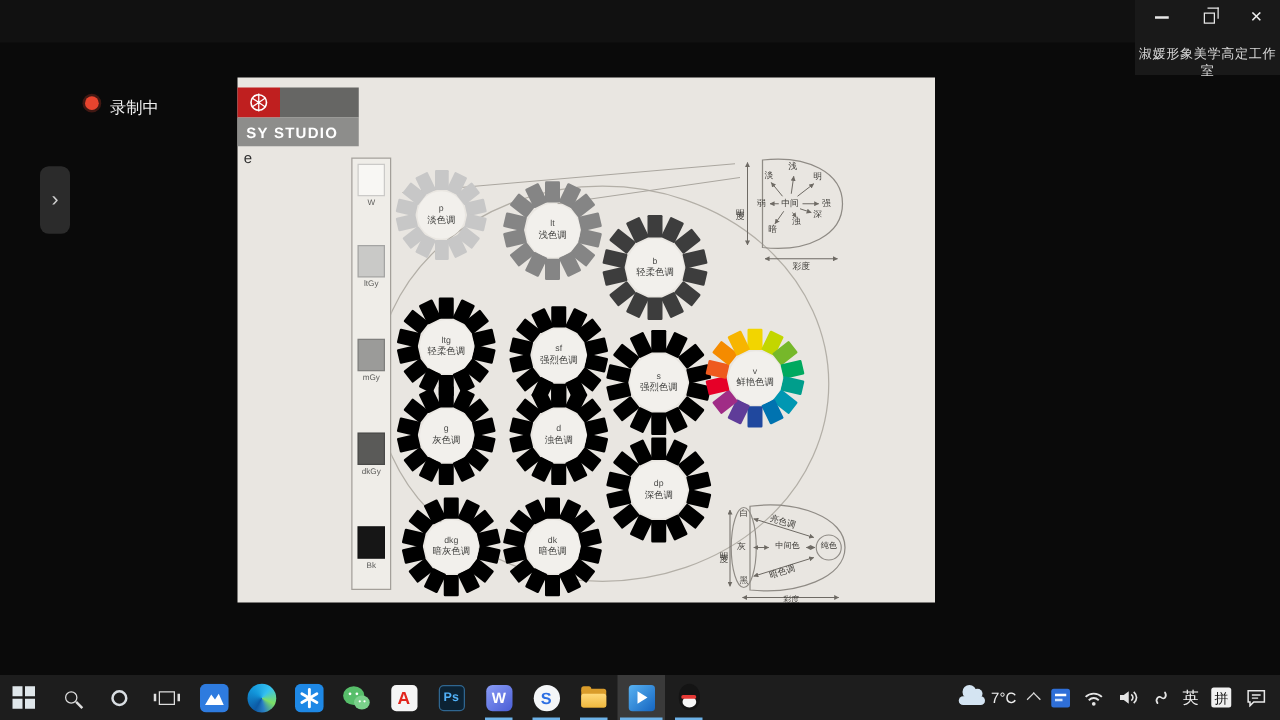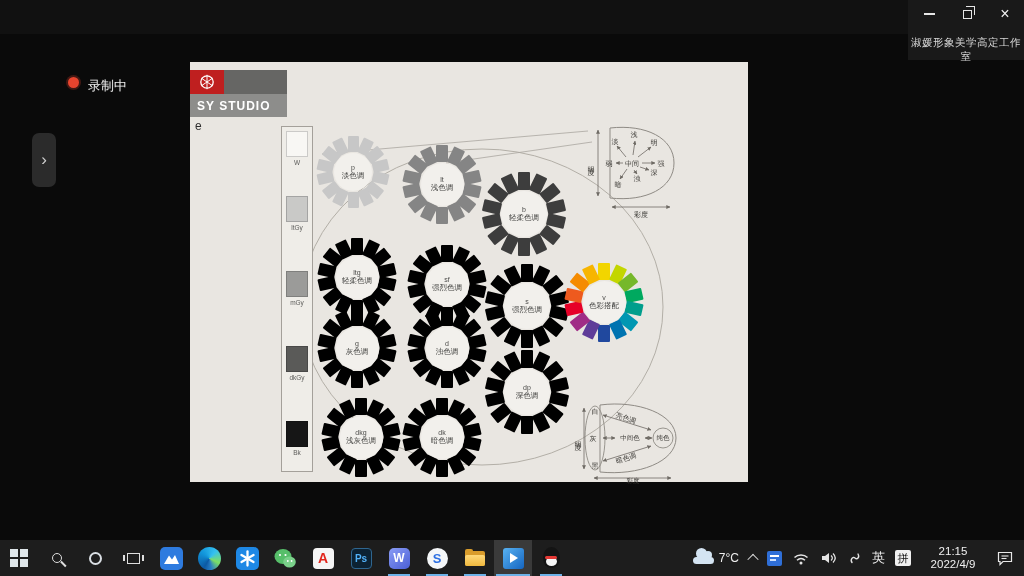--- a/index.html
+++ b/index.html
@@ -305,21 +305,21 @@
         <div class="swatch" style="left: 421.5px; top: 259.4px; width: 12px; height: 17px; background: rgb(0, 115, 176); transform: rotate(2.69279rad);"></div>
         <div class="swatch" style="left: 408px; top: 262.5px; width: 12px; height: 17px; background: rgb(32, 72, 158); transform: rotate(3.14159rad);"></div>
         <div class="swatch" style="left: 394.5px; top: 259.4px; width: 12px; height: 17px; background: rgb(95, 60, 153); transform: rotate(3.59039rad);"></div>
         <div class="swatch" style="left: 383.8px; top: 250.8px; width: 12px; height: 17px; background: rgb(160, 44, 134); transform: rotate(4.03919rad);"></div>
         <div class="swatch" style="left: 377.8px; top: 238.4px; width: 12px; height: 17px; background: rgb(230, 0, 40); transform: rotate(4.48799rad);"></div>
         <div class="swatch" style="left: 377.8px; top: 224.6px; width: 12px; height: 17px; background: rgb(238, 90, 30); transform: rotate(4.93679rad);"></div>
         <div class="swatch" style="left: 383.8px; top: 212.2px; width: 12px; height: 17px; background: rgb(245, 139, 0); transform: rotate(5.38559rad);"></div>
         <div class="swatch" style="left: 394.5px; top: 203.6px; width: 12px; height: 17px; background: rgb(247, 181, 0); transform: rotate(5.83439rad);"></div>
         <div class="wheel-center" style="left: 392.5px; top: 218.5px; width: 43px; height: 43px;">
           <span class="wc-code">v</span>
-          <span class="wc-name">色彩搭配</span>
+          <span class="wc-name">鲜艳色调</span>
         </div>
         <div class="swatch" style="left: 161px; top: 246.5px; width: 12px; height: 17px; background: rgb(0, 0, 0); transform: rotate(0rad);"></div>
         <div class="swatch" style="left: 174.5px; top: 249.6px; width: 12px; height: 17px; background: rgb(0, 0, 0); transform: rotate(0.448799rad);"></div>
         <div class="swatch" style="left: 185.2px; top: 258.2px; width: 12px; height: 17px; background: rgb(0, 0, 0); transform: rotate(0.897598rad);"></div>
         <div class="swatch" style="left: 191.2px; top: 270.6px; width: 12px; height: 17px; background: rgb(0, 0, 0); transform: rotate(1.3464rad);"></div>
         <div class="swatch" style="left: 191.2px; top: 284.4px; width: 12px; height: 17px; background: rgb(0, 0, 0); transform: rotate(1.7952rad);"></div>
         <div class="swatch" style="left: 185.2px; top: 296.8px; width: 12px; height: 17px; background: rgb(0, 0, 0); transform: rotate(2.24399rad);"></div>
         <div class="swatch" style="left: 174.5px; top: 305.4px; width: 12px; height: 17px; background: rgb(0, 0, 0); transform: rotate(2.69279rad);"></div>
         <div class="swatch" style="left: 161px; top: 308.5px; width: 12px; height: 17px; background: rgb(0, 0, 0); transform: rotate(3.14159rad);"></div>
         <div class="swatch" style="left: 147.5px; top: 305.4px; width: 12px; height: 17px; background: rgb(0, 0, 0); transform: rotate(3.59039rad);"></div>
@@ -377,21 +377,21 @@
         <div class="swatch" style="left: 178.5px; top: 394.4px; width: 12px; height: 17px; background: rgb(0, 0, 0); transform: rotate(2.69279rad);"></div>
         <div class="swatch" style="left: 165px; top: 397.5px; width: 12px; height: 17px; background: rgb(0, 0, 0); transform: rotate(3.14159rad);"></div>
         <div class="swatch" style="left: 151.5px; top: 394.4px; width: 12px; height: 17px; background: rgb(0, 0, 0); transform: rotate(3.59039rad);"></div>
         <div class="swatch" style="left: 140.8px; top: 385.8px; width: 12px; height: 17px; background: rgb(0, 0, 0); transform: rotate(4.03919rad);"></div>
         <div class="swatch" style="left: 134.8px; top: 373.4px; width: 12px; height: 17px; background: rgb(0, 0, 0); transform: rotate(4.48799rad);"></div>
         <div class="swatch" style="left: 134.8px; top: 359.6px; width: 12px; height: 17px; background: rgb(0, 0, 0); transform: rotate(4.93679rad);"></div>
         <div class="swatch" style="left: 140.8px; top: 347.2px; width: 12px; height: 17px; background: rgb(0, 0, 0); transform: rotate(5.38559rad);"></div>
         <div class="swatch" style="left: 151.5px; top: 338.6px; width: 12px; height: 17px; background: rgb(0, 0, 0); transform: rotate(5.83439rad);"></div>
         <div class="wheel-center" style="left: 149.5px; top: 353.5px; width: 43px; height: 43px;">
           <span class="wc-code">dkg</span>
-          <span class="wc-name">浅灰色调</span>
+          <span class="wc-name">暗灰色调</span>
         </div>
         <div class="swatch" style="left: 246px; top: 335.5px; width: 12px; height: 17px; background: rgb(0, 0, 0); transform: rotate(0rad);"></div>
         <div class="swatch" style="left: 259.5px; top: 338.6px; width: 12px; height: 17px; background: rgb(0, 0, 0); transform: rotate(0.448799rad);"></div>
         <div class="swatch" style="left: 270.2px; top: 347.2px; width: 12px; height: 17px; background: rgb(0, 0, 0); transform: rotate(0.897598rad);"></div>
         <div class="swatch" style="left: 276.2px; top: 359.6px; width: 12px; height: 17px; background: rgb(0, 0, 0); transform: rotate(1.3464rad);"></div>
         <div class="swatch" style="left: 276.2px; top: 373.4px; width: 12px; height: 17px; background: rgb(0, 0, 0); transform: rotate(1.7952rad);"></div>
         <div class="swatch" style="left: 270.2px; top: 385.8px; width: 12px; height: 17px; background: rgb(0, 0, 0); transform: rotate(2.24399rad);"></div>
         <div class="swatch" style="left: 259.5px; top: 394.4px; width: 12px; height: 17px; background: rgb(0, 0, 0); transform: rotate(2.69279rad);"></div>
         <div class="swatch" style="left: 246px; top: 397.5px; width: 12px; height: 17px; background: rgb(0, 0, 0); transform: rotate(3.14159rad);"></div>
         <div class="swatch" style="left: 232.5px; top: 394.4px; width: 12px; height: 17px; background: rgb(0, 0, 0); transform: rotate(3.59039rad);"></div>
@@ -540,26 +540,20 @@
         <svg width="14" height="14">
             <path d="M4,11.5 C1.8,8.5 5,5 7,7 C9,9 12,6.5 10,3" fill="none" stroke="#e4e4e4" stroke-width="1.4" stroke-linecap="round"></path>
           </svg>
       </button>
       <button class="tray-item">
           <span class="ime-lang">英</span>
         </button>
       <button class="tray-item">
           <span class="ime-box">拼</span>
         </button>
-      <button class="tray-item">
-        <span class="clock">
-          <div>21:15</div>
-          <div>2022/4/9</div>
-        </span>
-      </button>
       <button class="tray-item" style="padding:0 10px 0 6px;">
         <svg width="18" height="16">
             <path d="M2.5,2.5 h13 v9 h-8.5 l-3,3 v-3 h-1.5 z" fill="none" stroke="#e8e8e8" stroke-width="1.2"></path>
             <line x1="5.5" y1="6" x2="12.5" y2="6" stroke="#e8e8e8" stroke-width="1.1"></line>
             <line x1="5.5" y1="8.5" x2="10.5" y2="8.5" stroke="#e8e8e8" stroke-width="1.1"></line>
           </svg>
       </button>
     </div>
   </div>
 </div>

